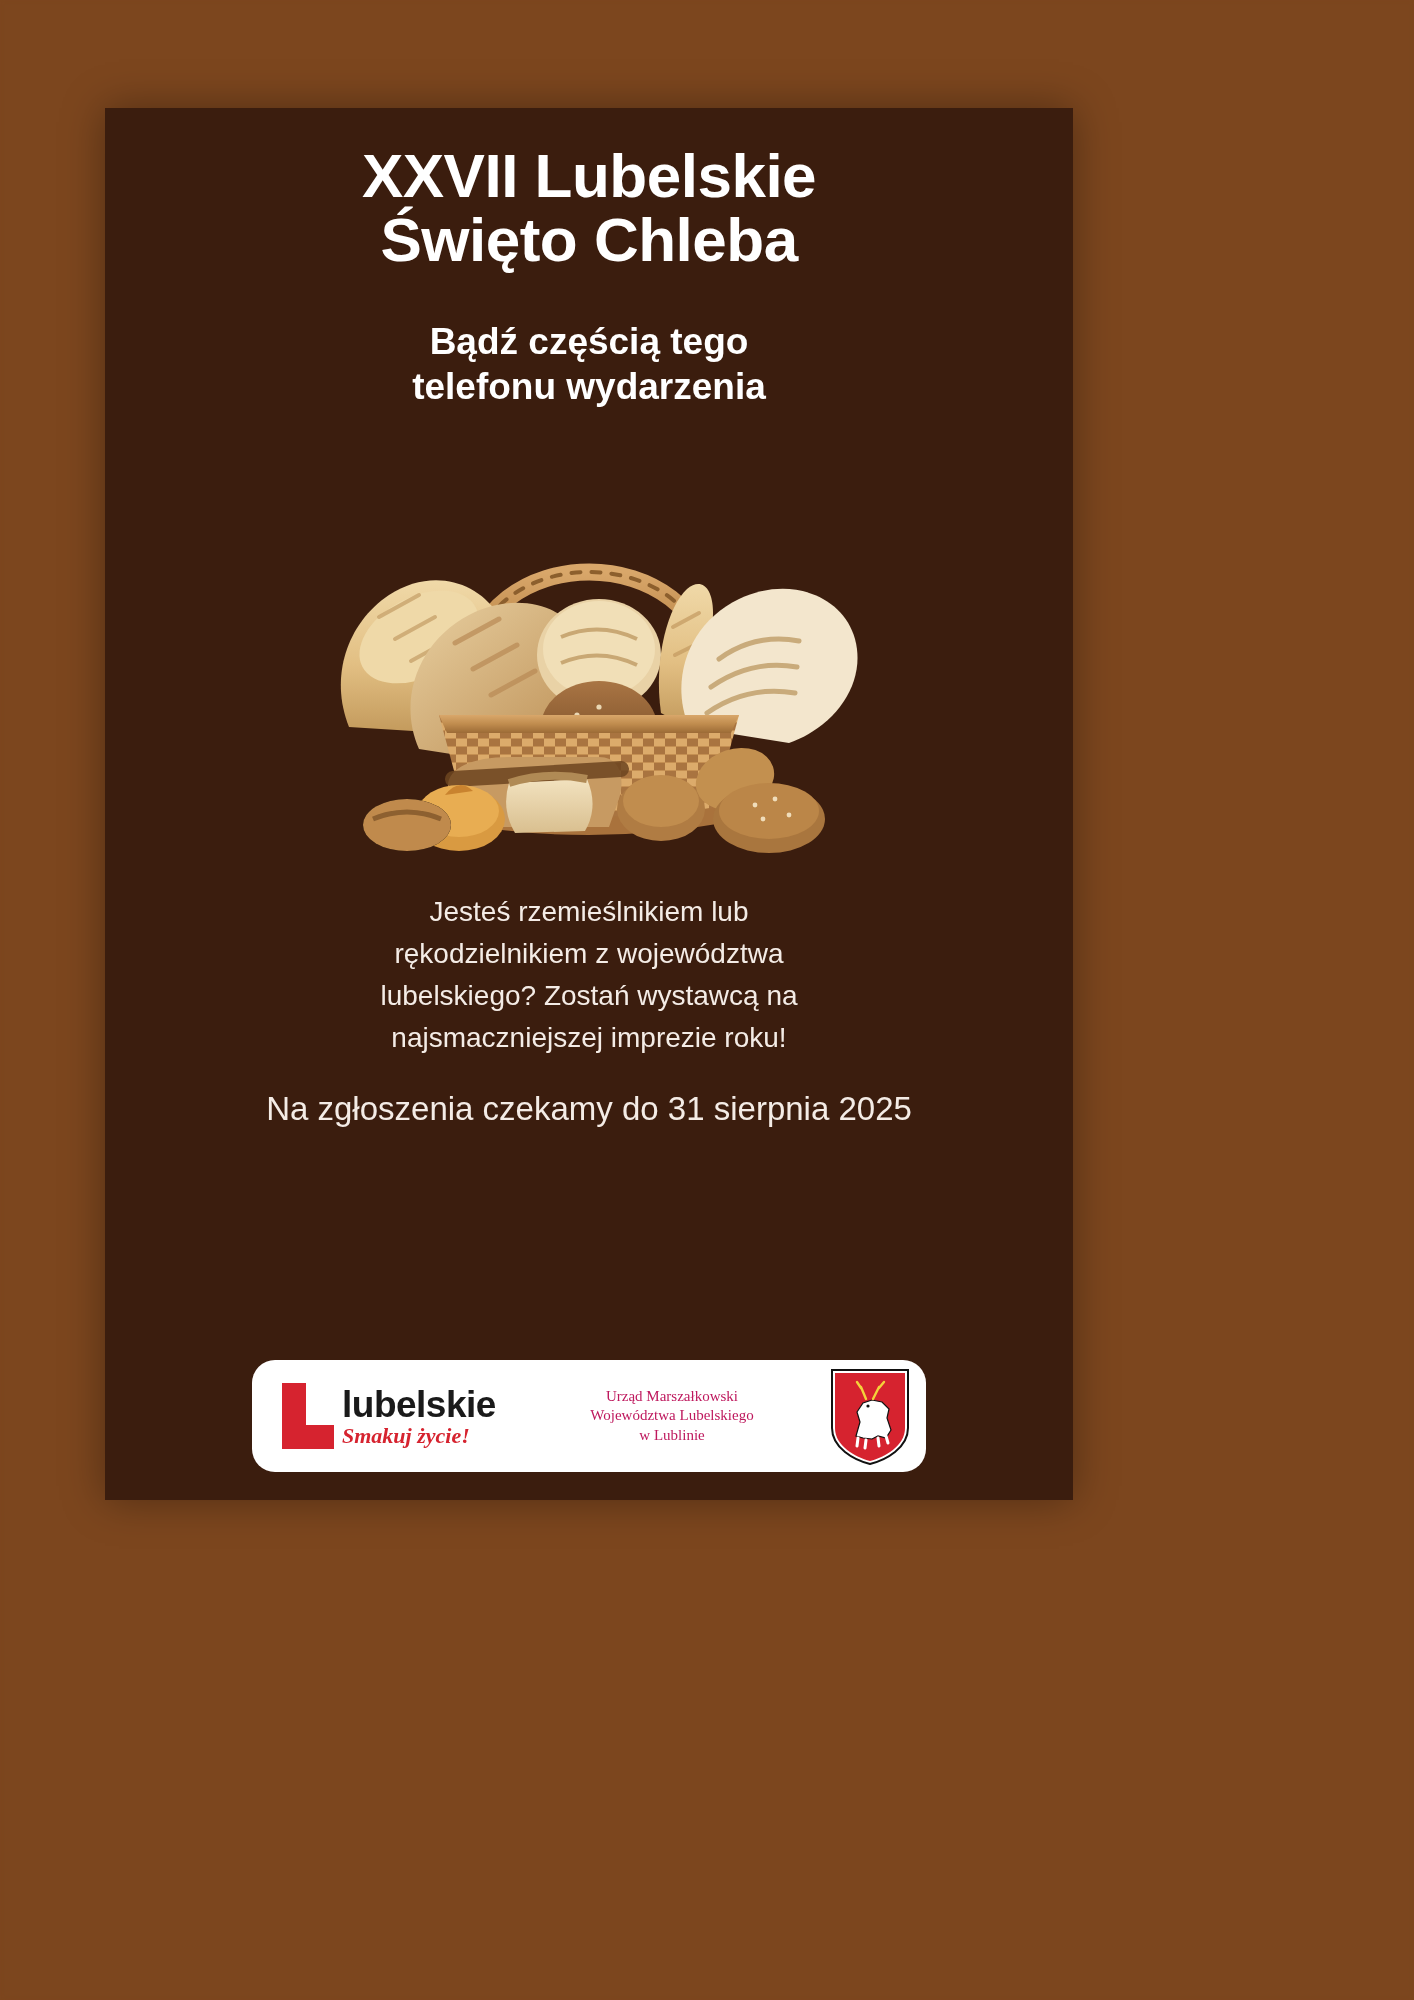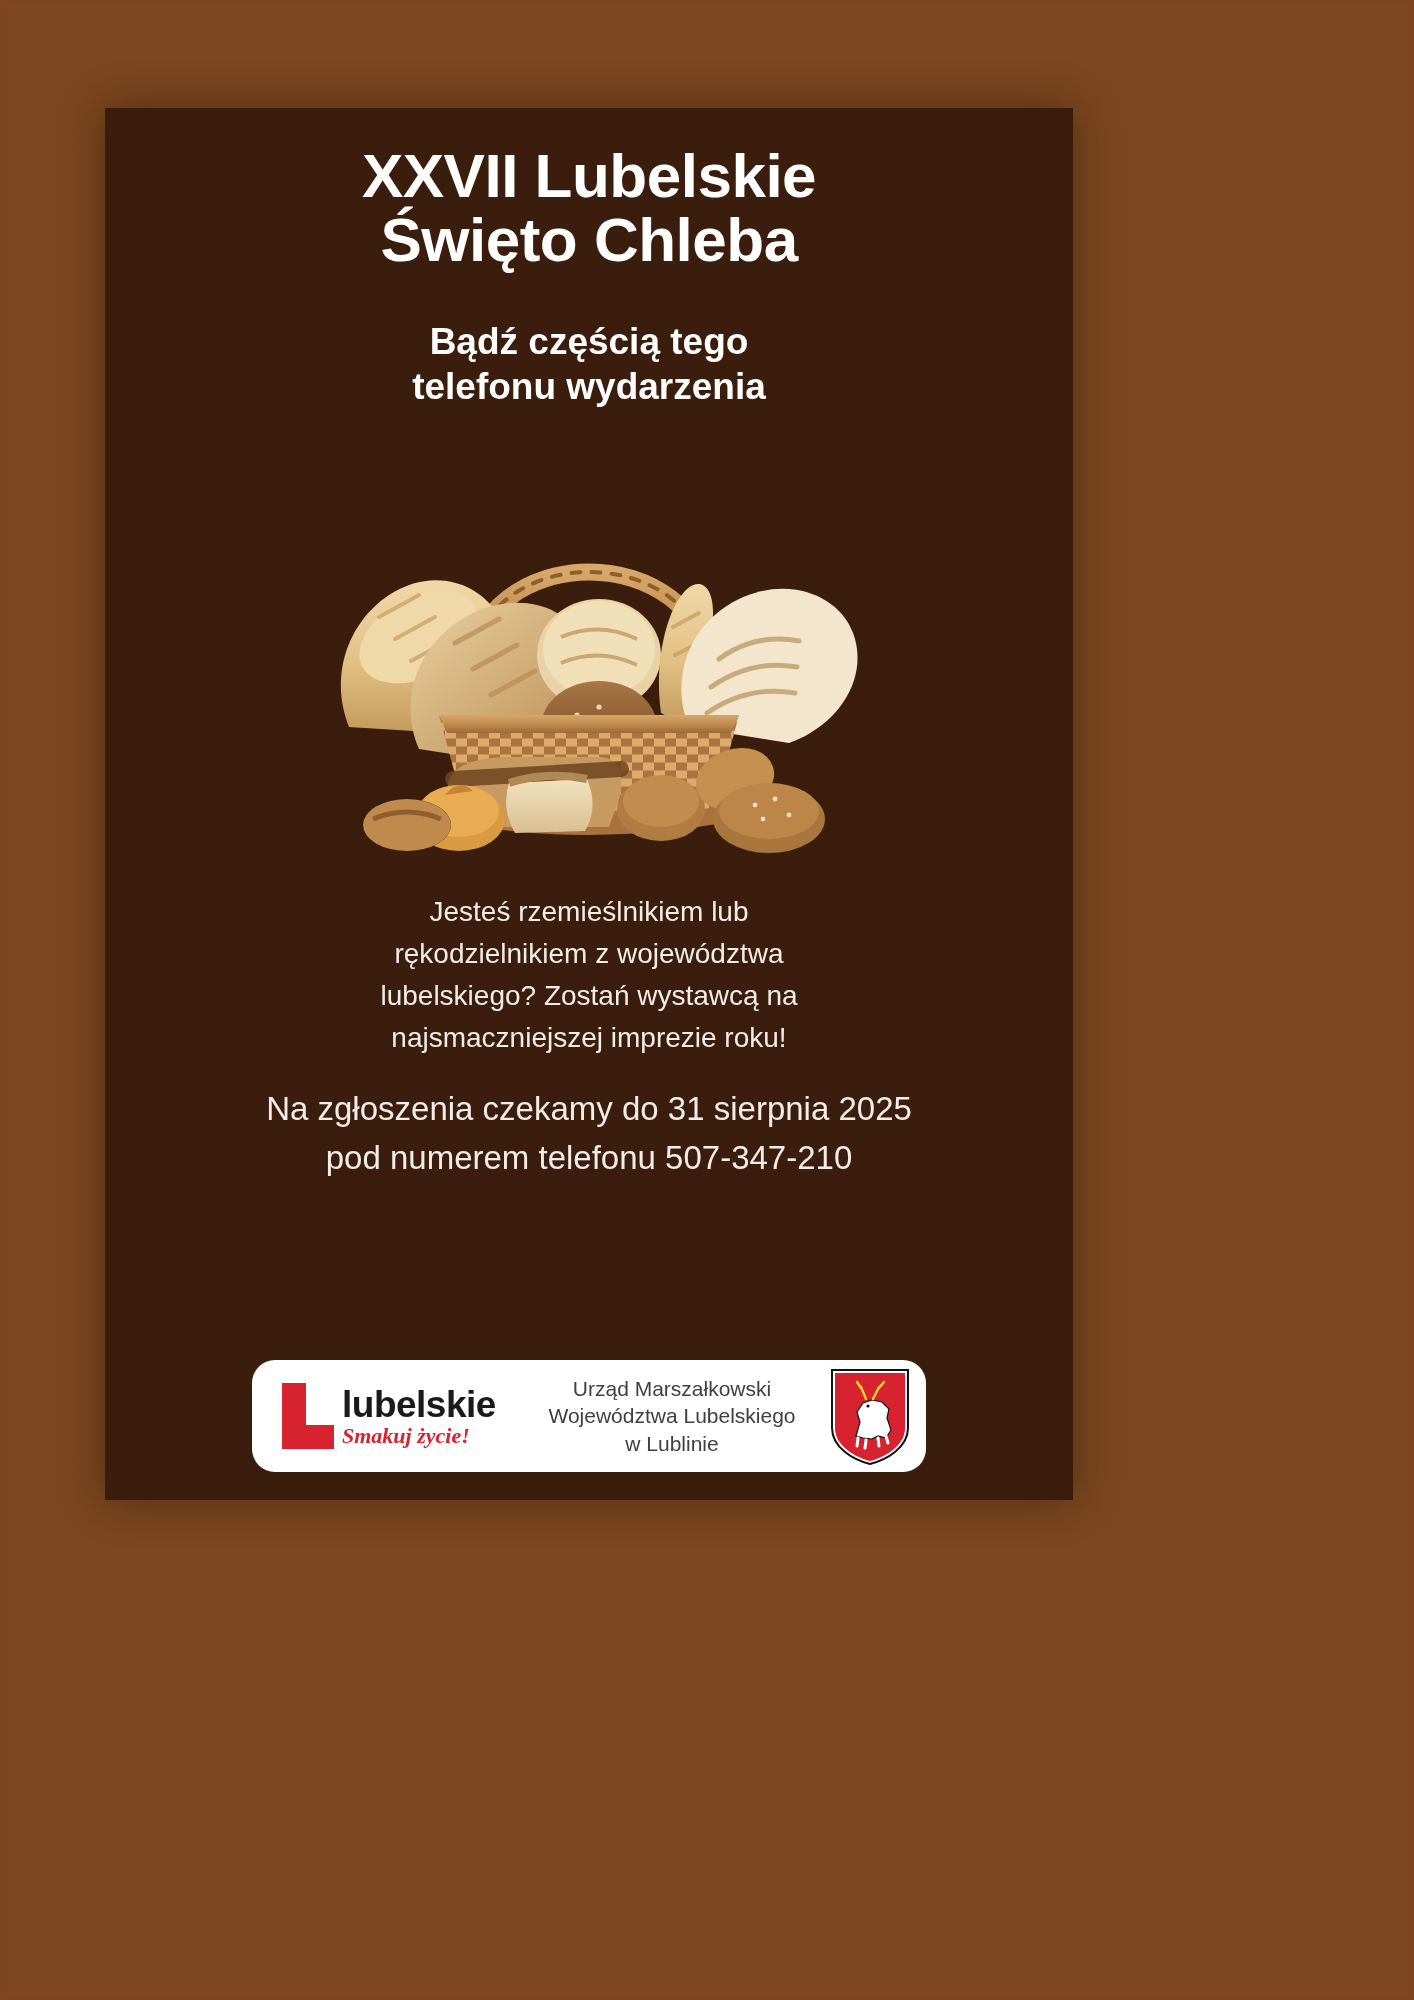--- a/index.html
+++ b/index.html
@@ -183,24 +183,24 @@
     margin-top: 2px;
     font-family: Liberation Serif, serif;
     font-style: italic;
     font-size: 22px;
     color: #d6232f;
     font-weight: 700;
   }
   .logo-urzad {
     flex: 1;
     text-align: center;
-    font-family: Liberation Sans, sans-serif;
-    font-size: 21px;
+    font-family: Liberation Serif, serif;
+    font-size: 15px;
     line-height: 1.3;
-    color: #404040;
+    color: #be185d;
     font-weight: 400;
     padding-right: 4px;
   }
   .logo-urzad .ln { display: block; }
   .crest {
     width: 84px;
     height: 100px;
     margin-right: 14px;
     position: relative;
   }
@@ -324,21 +324,20 @@
 
     <p class="body-copy">
       <span class="ln">Jesteś rzemieślnikiem lub</span>
       <span class="ln">rękodzielnikiem z województwa</span>
       <span class="ln">lubelskiego? Zostań wystawcą na</span>
       <span class="ln">najsmaczniejszej imprezie roku!</span>
     </p>
 
     <p class="deadline">
       <span class="ln">Na zgłoszenia czekamy do 31 sierpnia 2025</span>
-      <span class="ln">pod numerem telefonu 507-347-210</span>
     </p>
 
     <div class="logo-bar">
 
       <div class="logo-lubelskie">
         <span class="lub-mark">
           <span class="stem"></span>
           <span class="foot"></span>
         </span>
         <span class="lub-text">

